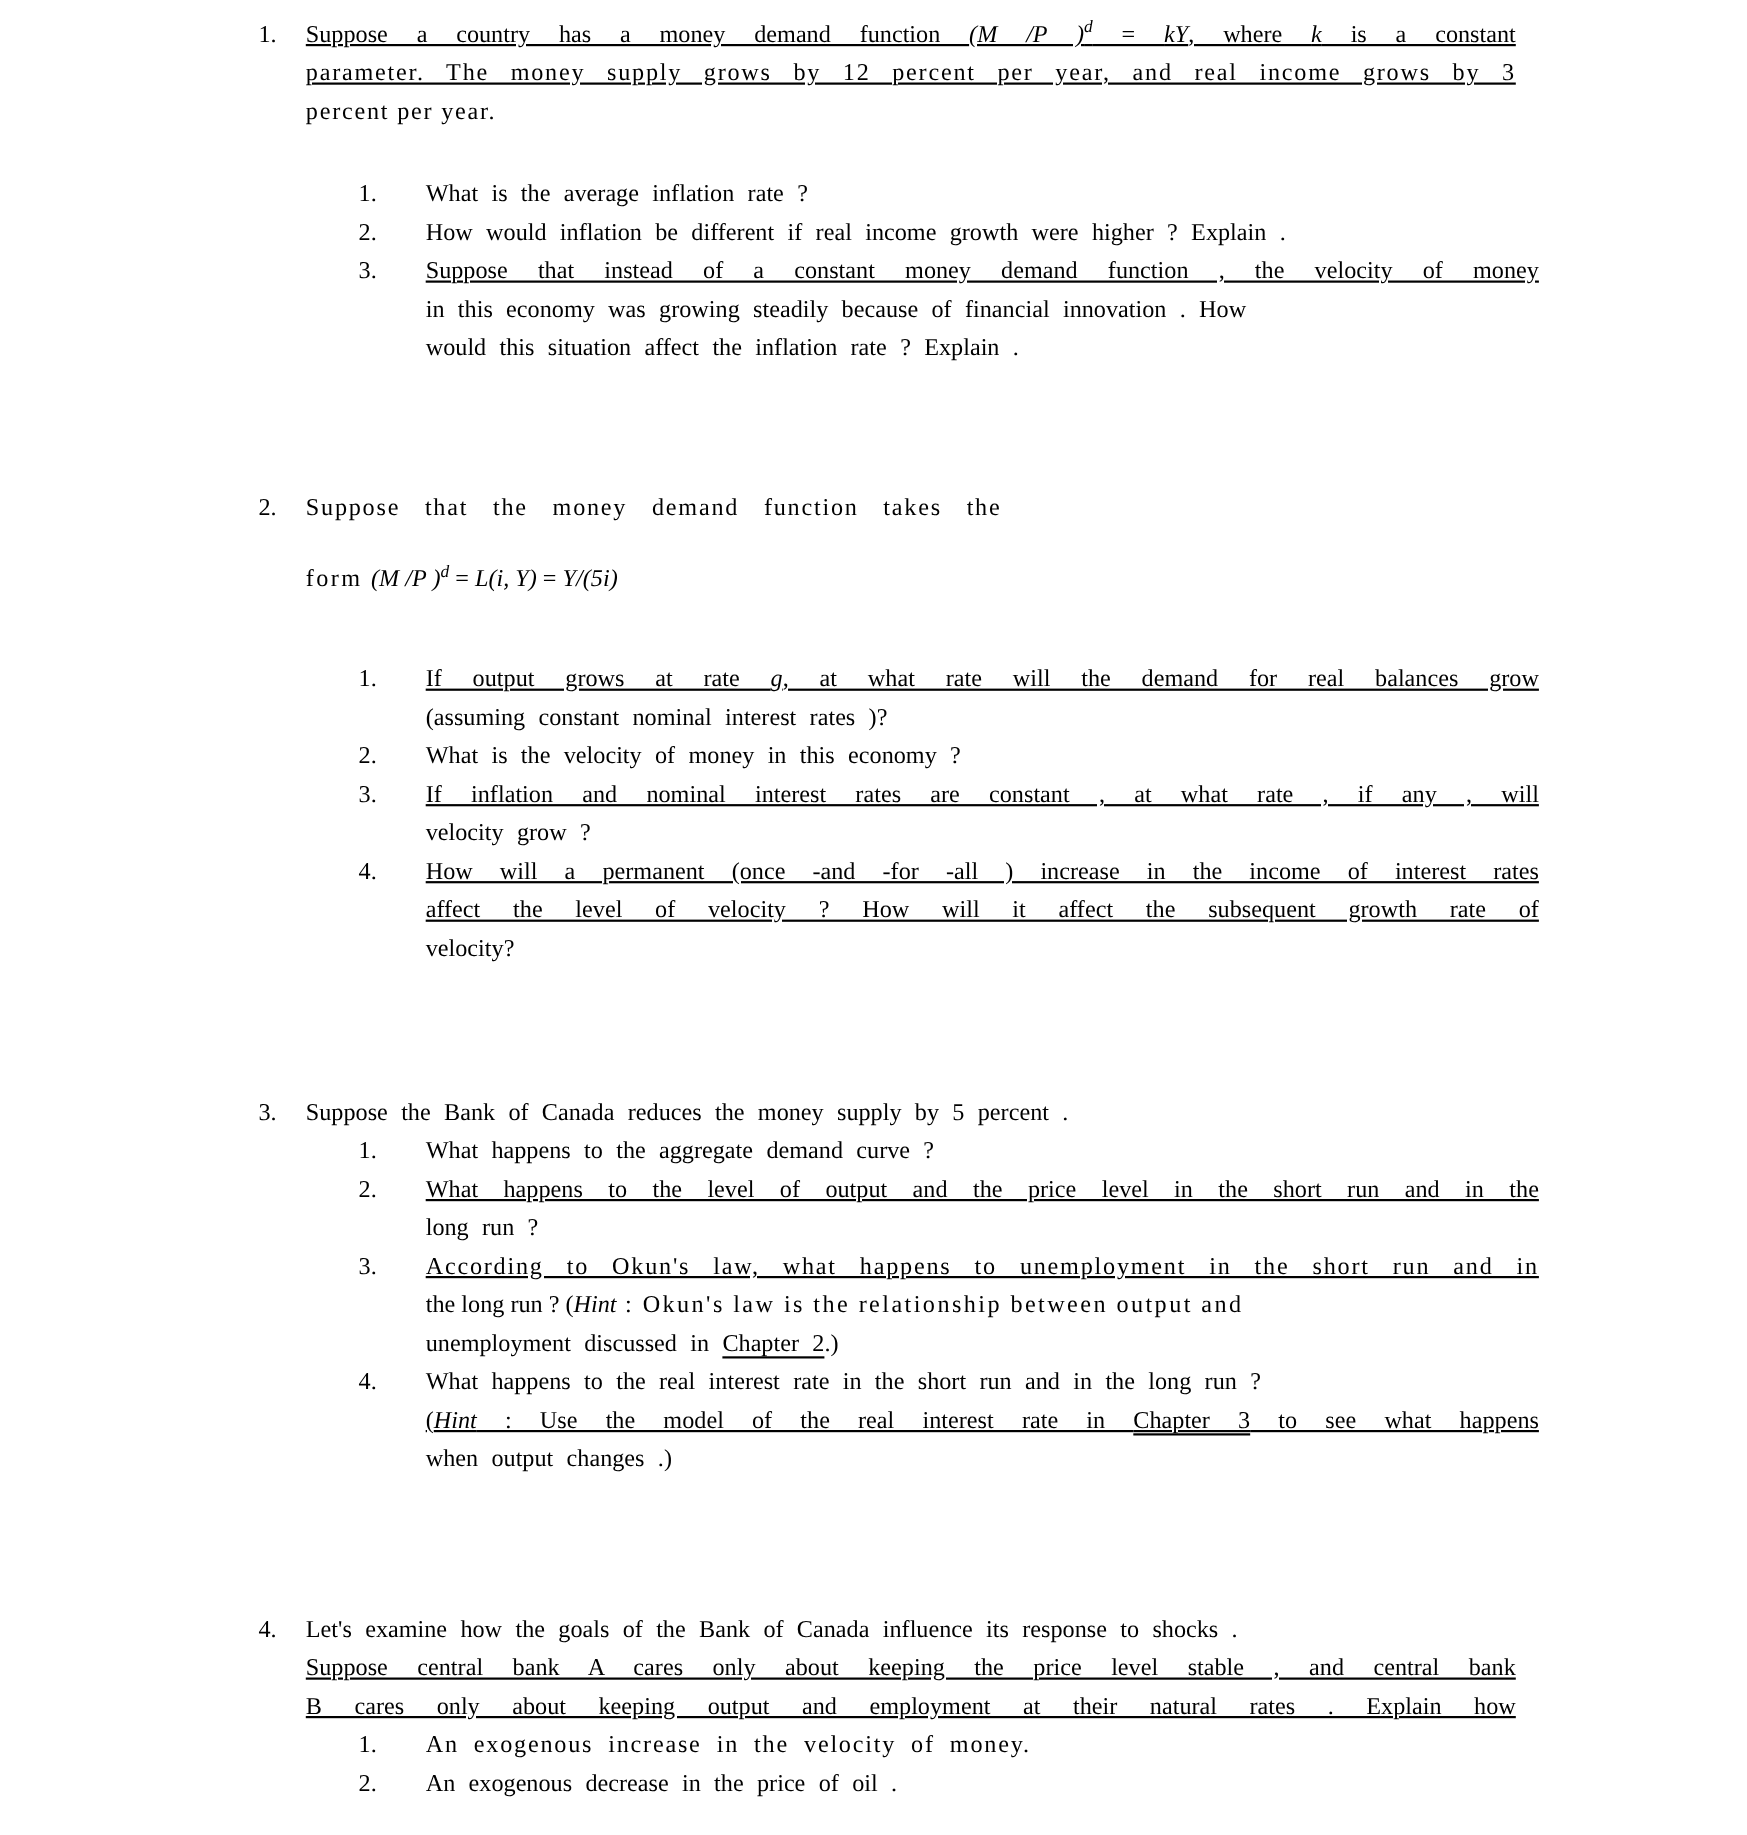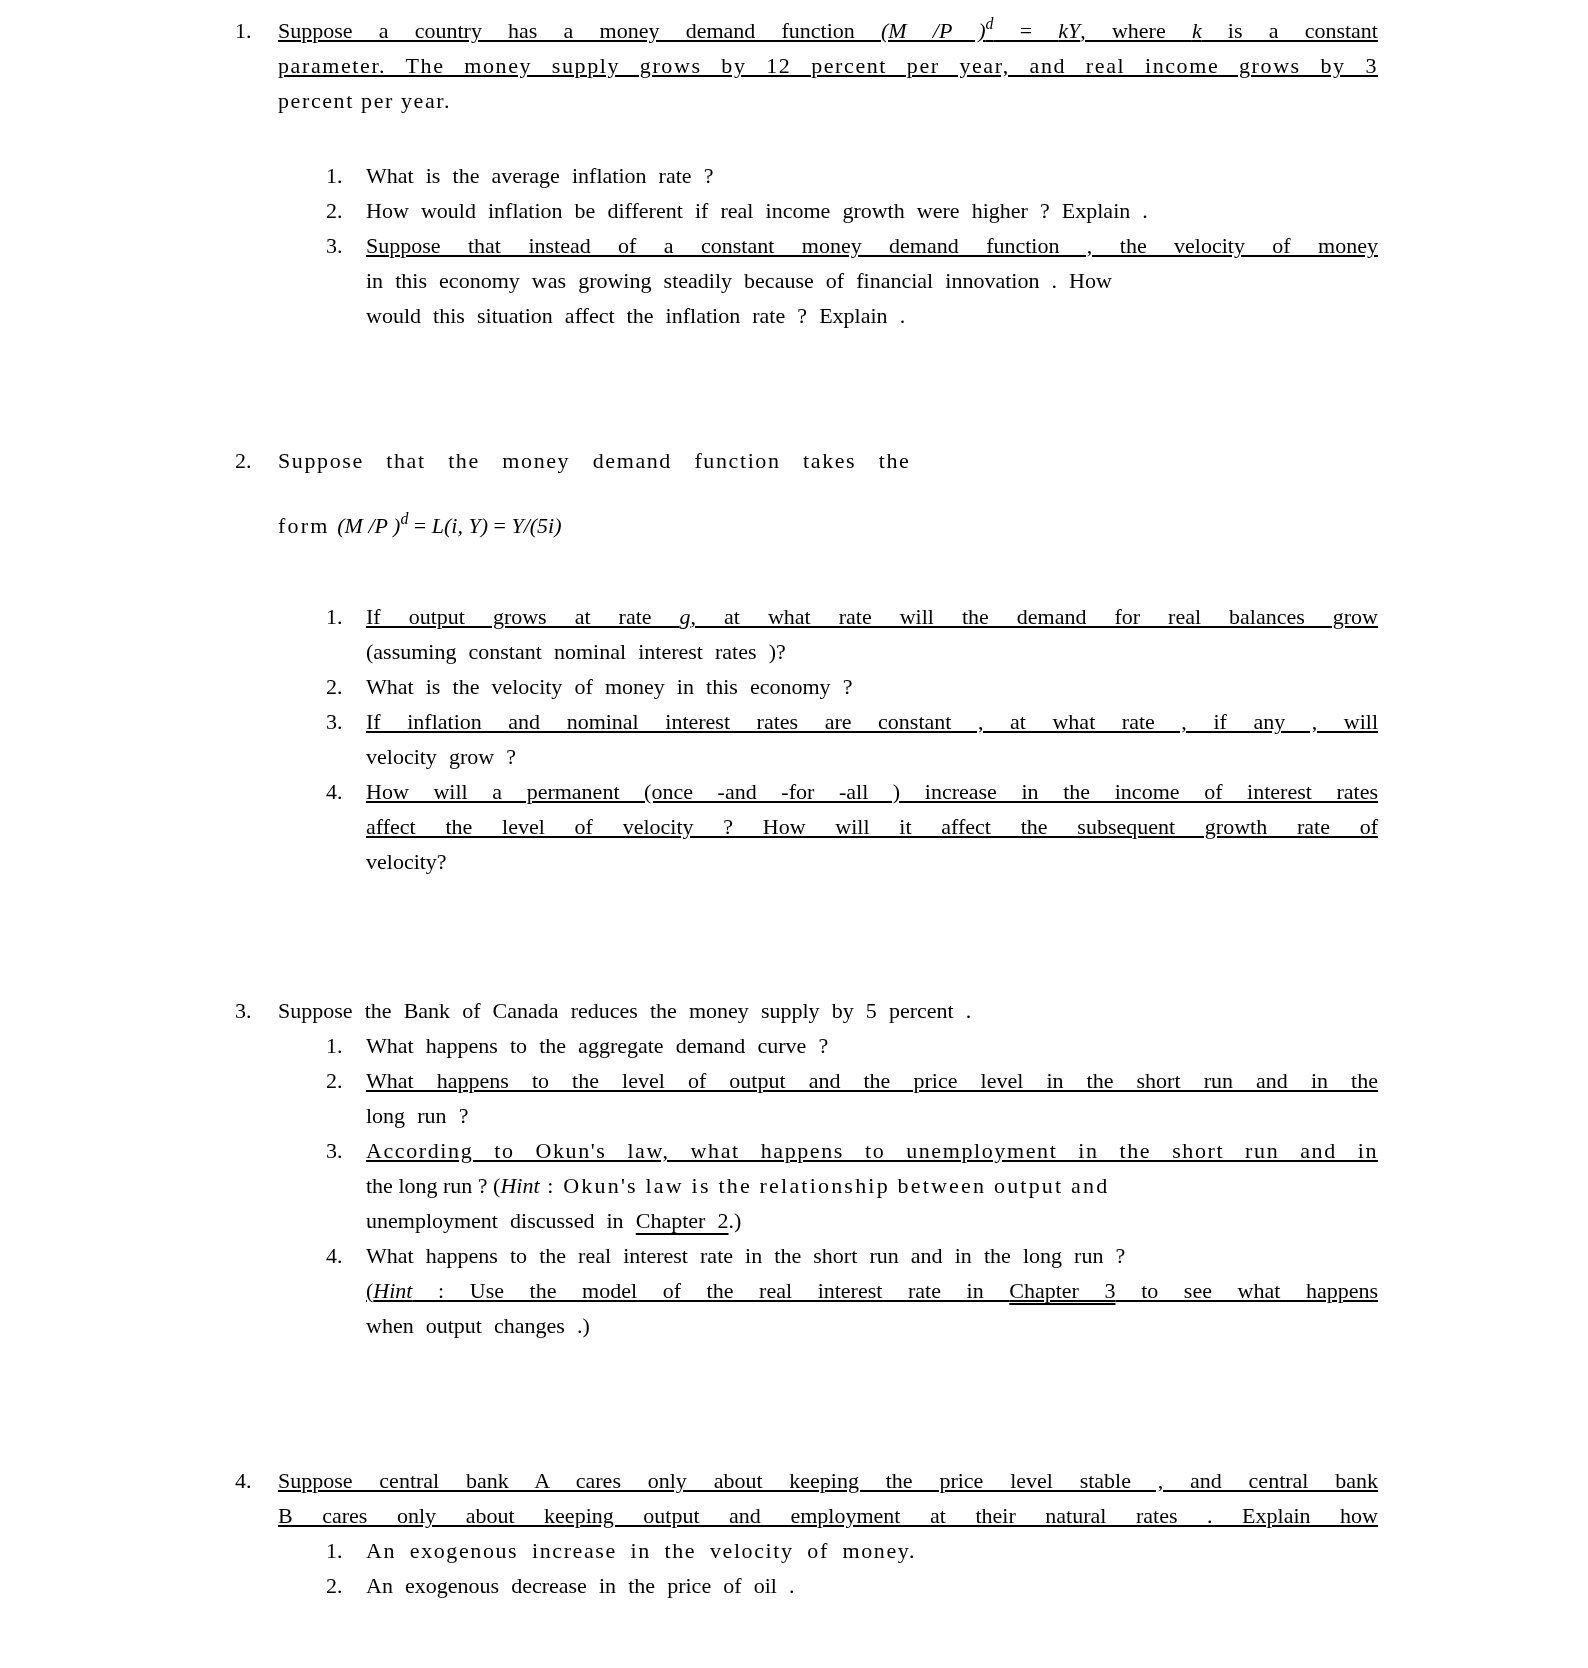--- a/index.html
+++ b/index.html
@@ -18,21 +18,21 @@
   .doc { padding-top: 13px; }
 
   
   .qrow { display: flex; }
   .qnum { flex: 0 0 43px; margin-left: 235px; line-height: 35px; }
   .qbody { width: 1100px; }
 
   
   .subrow { display: flex; margin-left: 326px; }
   .subnum { flex: 0 0 40px; line-height: 35px; }
-  .subbody { width: 1012px; }
+  .subbody { width: 1012px; margin-left: 21px; }
 
   .line { line-height: 35px; white-space: normal; }
   .j   { text-align: justify; text-align-last: justify; text-decoration: underline; }
   .ws  { word-spacing: 0.30em; }
   .ws2 { word-spacing: 0.70em; }
   .ls  { letter-spacing: 1.6px; }
   .lsg { letter-spacing: 2.2px; }
   .it  { font-style: italic; }
   .link {
     color: #000000;
@@ -174,20 +174,21 @@
             <div class="line ws"><span>when output changes .)</span></div>
           </div>
         </div>
       </div>
   </section>
 
   <section class="q q4">
     <div class="qrow">
       <span class="qnum">4.</span>
       <div class="qbody">
+          <div class="line ws"><span>Let's examine how the goals of the Bank of Canada influence its response to shocks .</span></div>
           <div class="line j"><span>Suppose central bank A cares only about keeping the price level stable , and central bank</span></div>
           <div class="line j"><span>B cares only about keeping output and employment at their natural rates . Explain how</span></div>
         </div>
     </div>
     <div class="sublist">
         <div class="subrow">
           <span class="subnum">1.</span>
           <div class="subbody">
             <div class="line ws ls"><span>An exogenous increase in the velocity of money.</span></div>
           </div>

